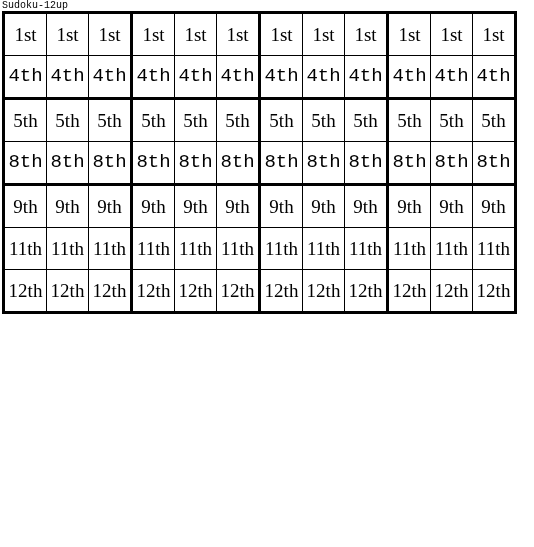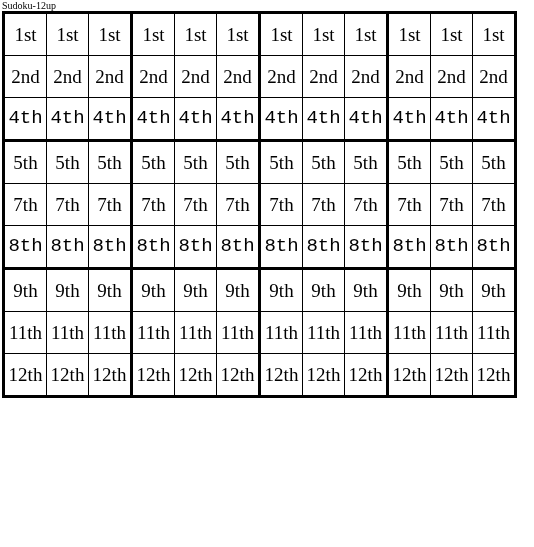--- a/index.html
+++ b/index.html
@@ -10,21 +10,21 @@
   body {
     width: 534px;
     height: 547px;
     overflow: hidden;
     font-family: "Liberation Serif", "DejaVu Serif", serif;
   }
   #page-title {
     position: absolute;
     left: 2px;
     top: 0px;
-    font-family: Liberation Serif, serif;
+    font-family: Liberation Mono, monospace;
     font-size: 10px;
     line-height: 11px;
     color: #000000;
     white-space: nowrap;
   }
   #grid-wrap {
     position: absolute;
     left: 2px;
     top: 11px;
   }
@@ -81,34 +81,20 @@
           <td>1st</td>
           <td>1st</td>
           <td class="box-right">1st</td>
           <td>1st</td>
           <td>1st</td>
           <td class="box-right">1st</td>
           <td>1st</td>
           <td>1st</td>
           <td>1st</td>
         </tr>
-        <tr>
-          <td>2nd</td>
-          <td>2nd</td>
-          <td class="box-right">2nd</td>
-          <td>2nd</td>
-          <td>2nd</td>
-          <td class="box-right">2nd</td>
-          <td>2nd</td>
-          <td>2nd</td>
-          <td class="box-right">2nd</td>
-          <td>2nd</td>
-          <td>2nd</td>
-          <td>2nd</td>
-        </tr>
         <tr class="box-bottom">
           <td>4th</td>
           <td>4th</td>
           <td class="box-right">4th</td>
           <td>4th</td>
           <td>4th</td>
           <td class="box-right">4th</td>
           <td>4th</td>
           <td>4th</td>
           <td class="box-right">4th</td>
@@ -122,34 +108,20 @@
           <td class="box-right">5th</td>
           <td>5th</td>
           <td>5th</td>
           <td class="box-right">5th</td>
           <td>5th</td>
           <td>5th</td>
           <td class="box-right">5th</td>
           <td>5th</td>
           <td>5th</td>
           <td>5th</td>
-        </tr>
-        <tr>
-          <td>7th</td>
-          <td>7th</td>
-          <td class="box-right">7th</td>
-          <td>7th</td>
-          <td>7th</td>
-          <td class="box-right">7th</td>
-          <td>7th</td>
-          <td>7th</td>
-          <td class="box-right">7th</td>
-          <td>7th</td>
-          <td>7th</td>
-          <td>7th</td>
         </tr>
         <tr class="box-bottom">
           <td>8th</td>
           <td>8th</td>
           <td class="box-right">8th</td>
           <td>8th</td>
           <td>8th</td>
           <td class="box-right">8th</td>
           <td>8th</td>
           <td>8th</td>

